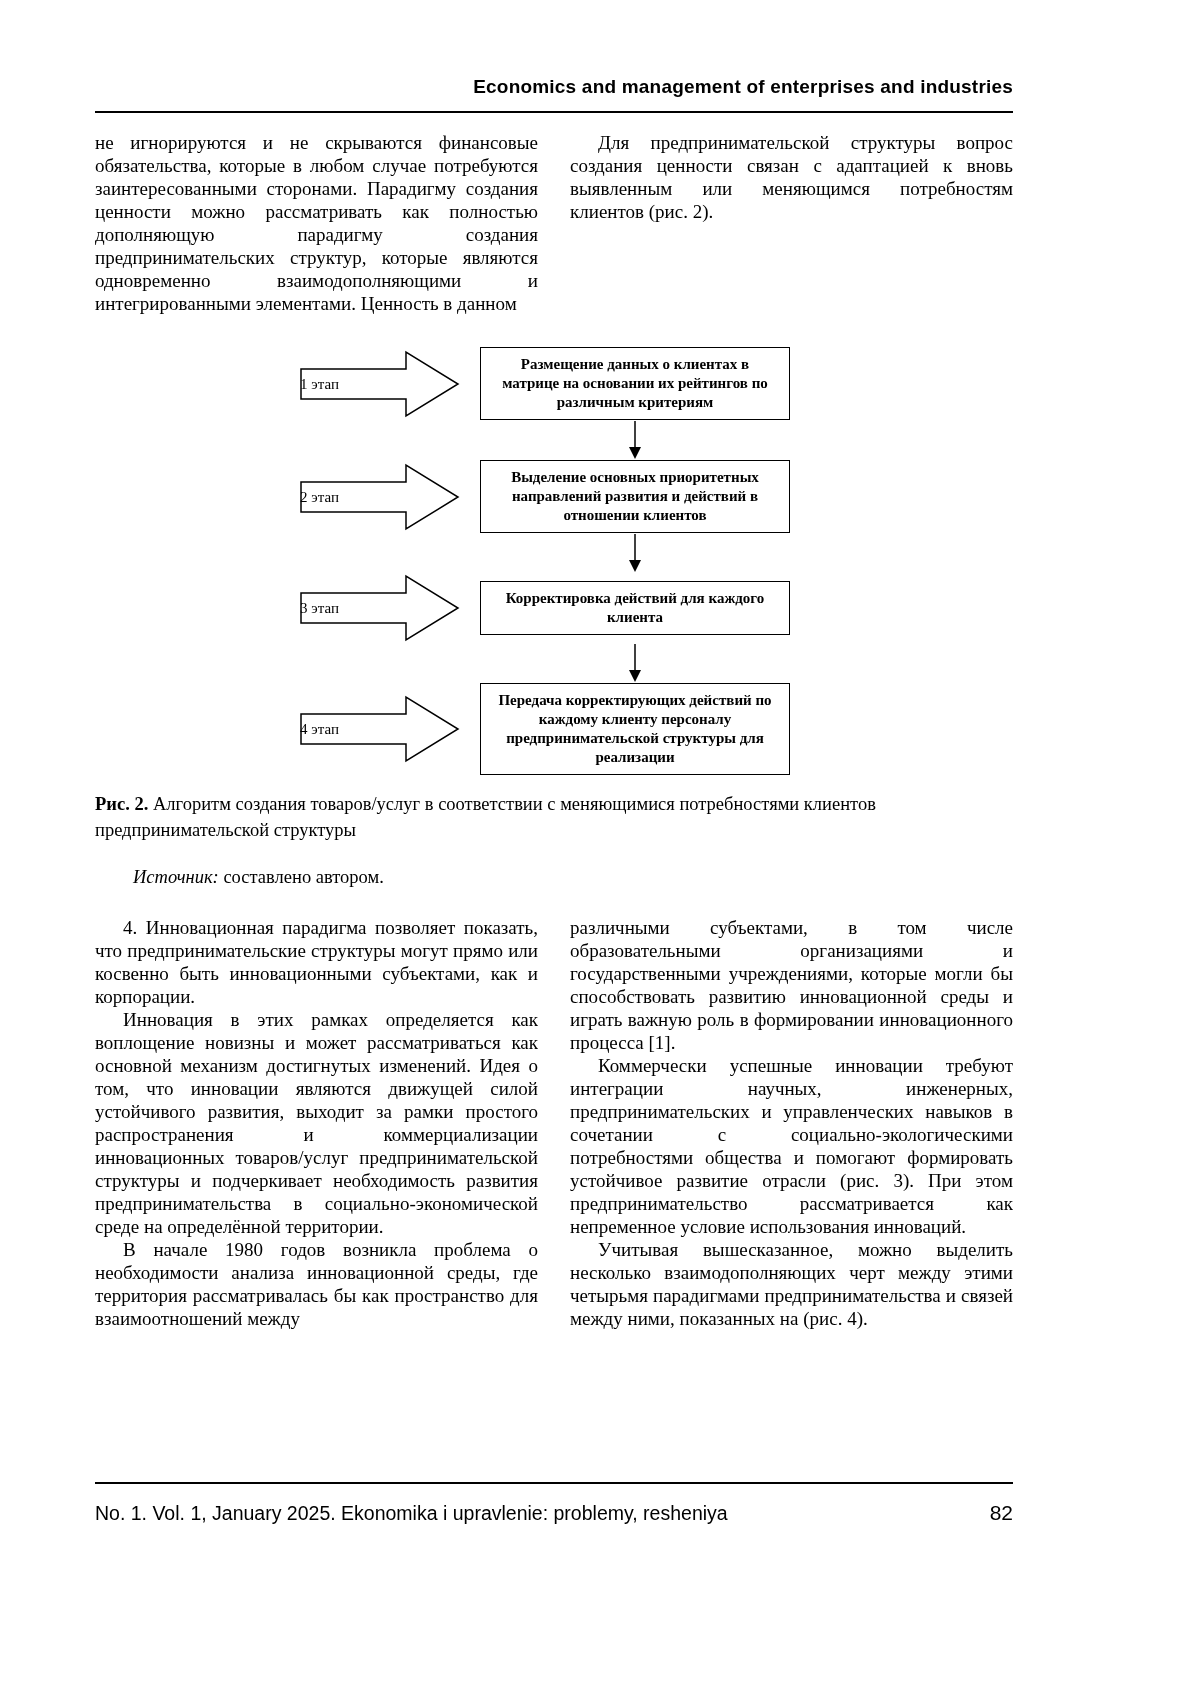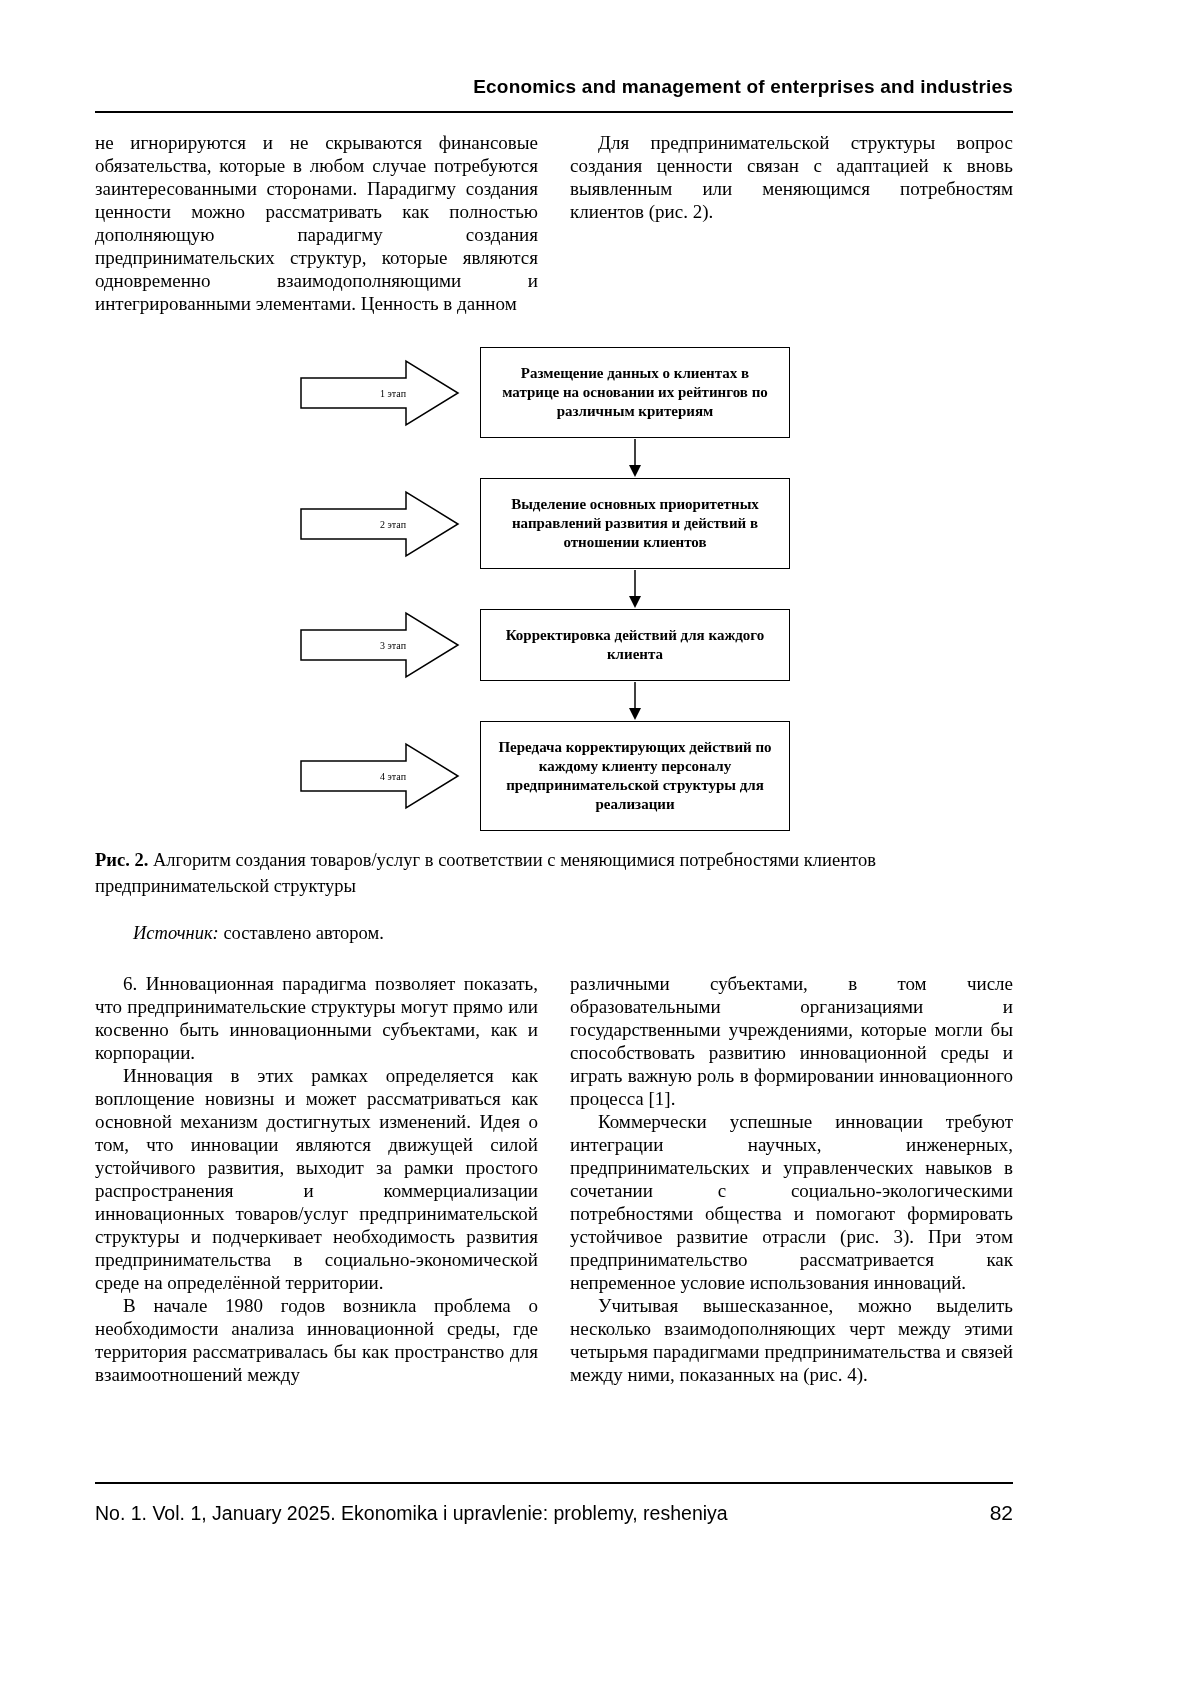--- a/index.html
+++ b/index.html
@@ -56,30 +56,30 @@
     height: 70px;
     flex-shrink: 0;
   }
   .stage-arrow svg { display: block; }
   .stage-label {
     position: absolute;
     left: 0;
     top: 50%;
     transform: translateY(-50%);
     width: 106px;
-    text-align: right;
-    font-size: 10px;
+    text-align: left;
+    font-size: 15px;
   }
 
   .stage-box {
     width: 310px;
     box-sizing: border-box;
     border: 1px solid #000;
     min-height: 52px;
-    padding: 16px 12px;
+    padding: 7px 12px;
     display: flex;
     align-items: center;
     justify-content: center;
     text-align: center;
     font-size: 15px;
     font-weight: bold;
     line-height: 19px;
   }
 
   .fig-connector { height: 40px; position: relative; }
@@ -209,21 +209,21 @@
     </div>
 
     <div class="source-line">
       <span class="src-label">Источник:</span>
       <span>составлено автором.</span>
     </div>
   </div>
 
   <div class="columns bottom-section">
     <div class="col">
-      <p class="indent">6.  Инновационная парадигма позволяет показать, что предпринимательские структуры могут прямо или косвенно быть инновационными субъектами, как и корпорации.</p>
+      <p class="indent">4.  Инновационная парадигма позволяет показать, что предпринимательские структуры могут прямо или косвенно быть инновационными субъектами, как и корпорации.</p>
       <p class="indent">Инновация в этих рамках определяется как воплощение новизны и может рассматриваться как основной механизм достигнутых изменений. Идея о том, что инновации являются движущей силой устойчивого развития, выходит за рамки простого распространения и коммерциализации инновационных товаров/услуг предпринимательской структуры и подчеркивает необходимость развития предпринимательства в социально-экономической среде на определённой территории.</p>
       <p class="indent">В начале 1980 годов возникла проблема о необходимости анализа инновационной среды, где территория рассматривалась бы как пространство для взаимоотношений между</p>
     </div>
     <div class="col">
       <p>различными субъектами, в том числе образовательными организациями и государственными учреждениями, которые могли бы способствовать развитию инновационной среды и играть важную роль в формировании инновационного процесса [1].</p>
       <p class="indent">Коммерчески успешные инновации требуют интеграции научных, инженерных, предпринимательских и управленческих навыков в сочетании с социально-экологическими потребностями общества и помогают формировать устойчивое развитие отрасли (рис. 3). При этом предпринимательство рассматривается как непременное условие использования инноваций.</p>
       <p class="indent">Учитывая вышесказанное, можно выделить несколько взаимодополняющих черт между этими четырьмя парадигмами предпринимательства и связей между ними, показанных на (рис. 4).</p>
     </div>
   </div>
 

